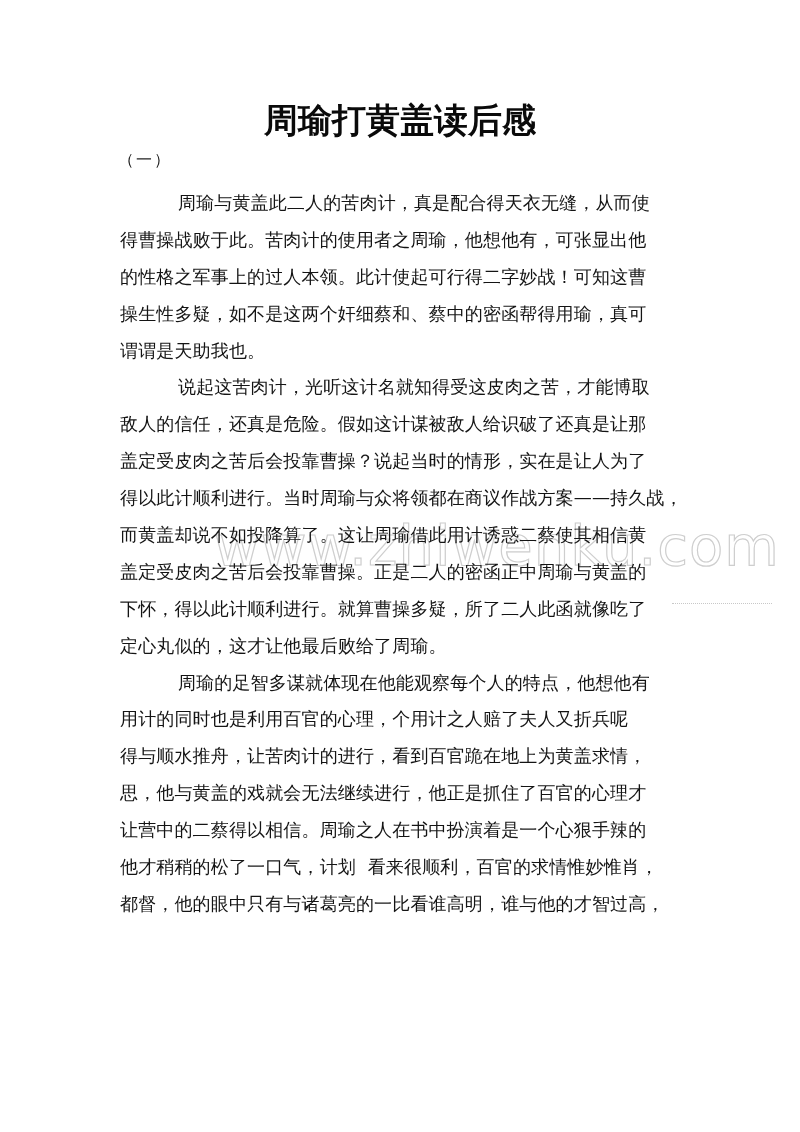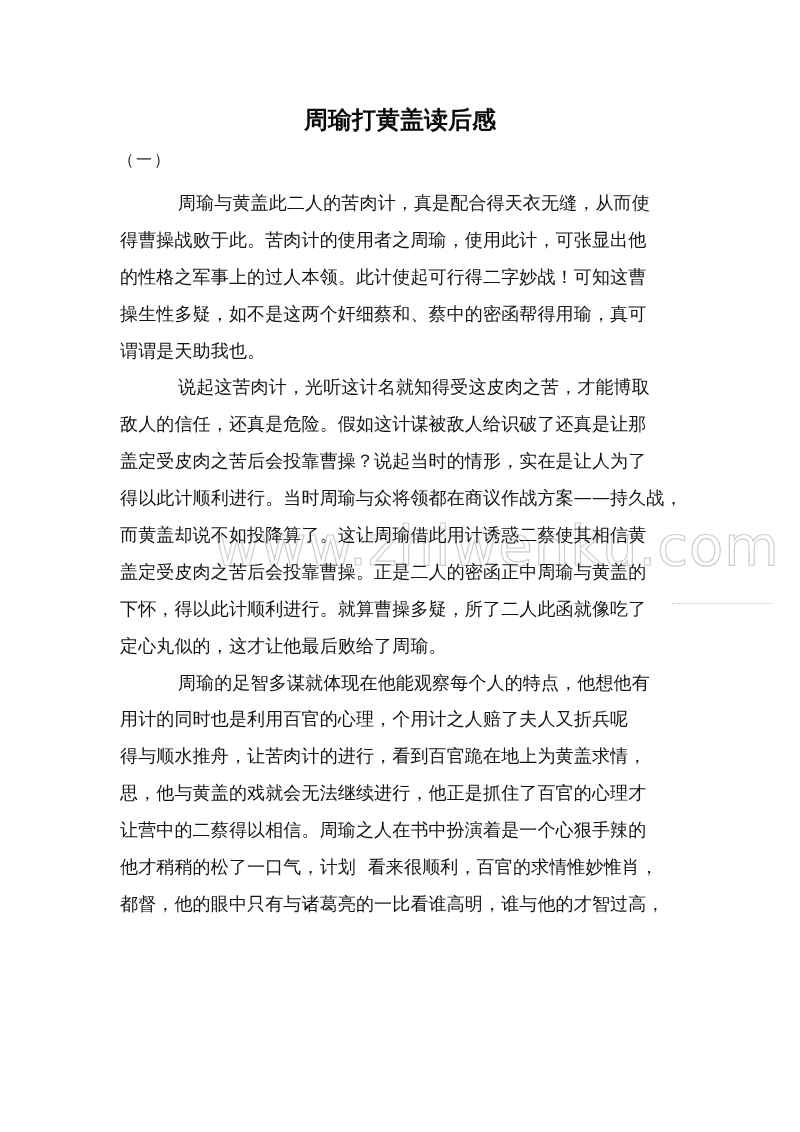--- a/index.html
+++ b/index.html
@@ -23,21 +23,21 @@
       height: 1132px;
       background: #ffffff;
     }
     .title {
       position: absolute;
       left: 0;
       width: 800px;
       top: 100px;
       text-align: center;
       font-family: "DejaVu Sans", "Liberation Sans", sans-serif;
-      font-size: 24px;
+      font-size: 34px;
       font-weight: bold;
       letter-spacing: 0px;
       line-height: 40px;
       color: #0a0a0a;
     }
     .section-label {
       position: absolute;
       left: 118px;
       top: 150px;
       font-size: 16px;
@@ -93,21 +93,21 @@
   <div class="dotted-rule"></div>
 
   <h1 class="title" style="margin:0;">周瑜打黄盖读后感</h1>
 
   <div class="section-label">（一）</div>
 
   <div class="body-text">
 
     <div>
       <div class="line indent">周瑜与黄盖此二人的苦肉计，真是配合得天衣无缝，从而使</div>
-      <div class="line">得曹操战败于此。苦肉计的使用者之周瑜，使用此计，可张显出他</div>
+      <div class="line">得曹操战败于此。苦肉计的使用者之周瑜，他想他有，可张显出他</div>
       <div class="line">的性格之军事上的过人本领。此计使起可行得二字妙战！可知这曹</div>
       <div class="line">操生性多疑，如不是这两个奸细蔡和、蔡中的密函帮得用瑜，真可</div>
       <div class="line">谓谓是天助我也。</div>
     </div>
 
     <div>
       <div class="line indent">说起这苦肉计，光听这计名就知得受这皮肉之苦，才能博取</div>
       <div class="line">敌人的信任，还真是危险。假如这计谋被敌人给识破了还真是让那</div>
       <div class="line">盖定受皮肉之苦后会投靠曹操？说起当时的情形，实在是让人为了</div>
       <div class="line">得以此计顺利进行。当时周瑜与众将领都在商议作战方案——持久战，</div>

